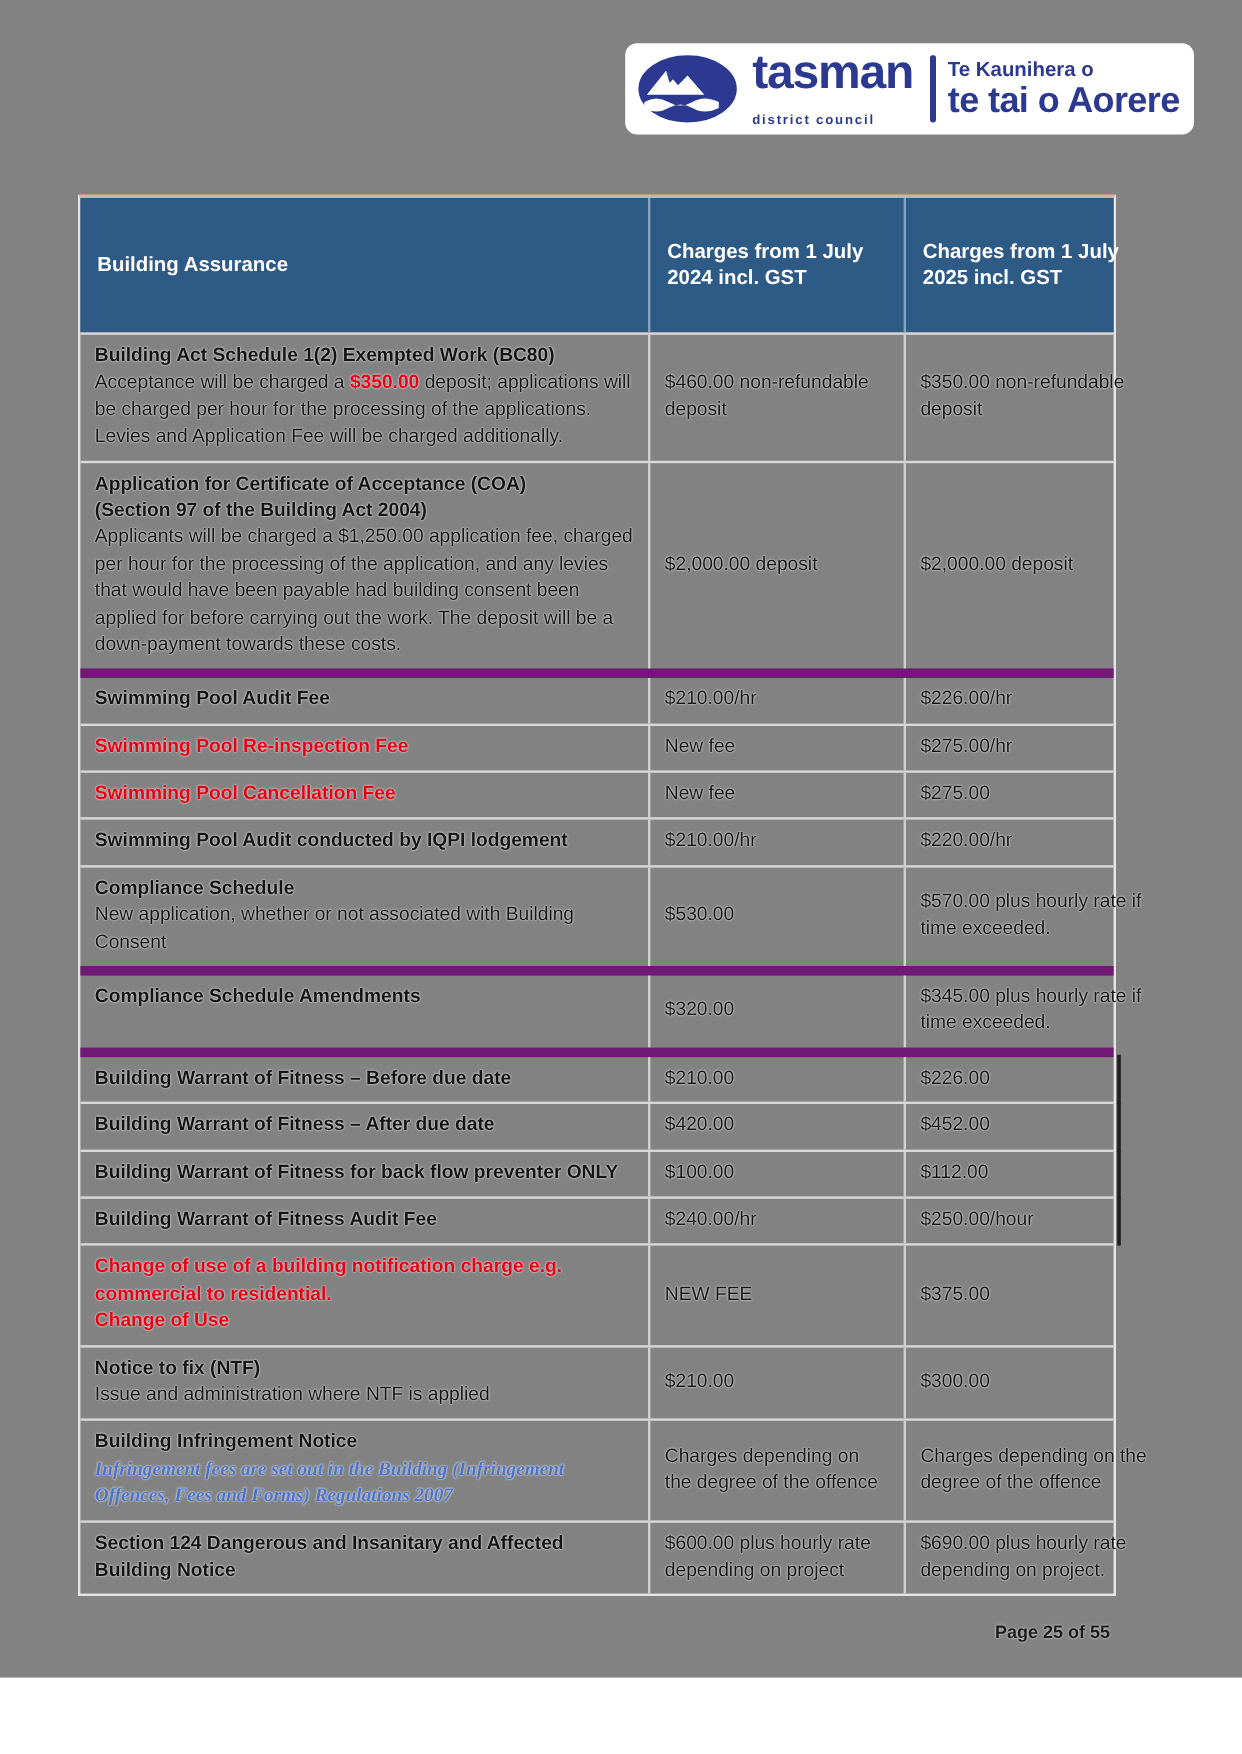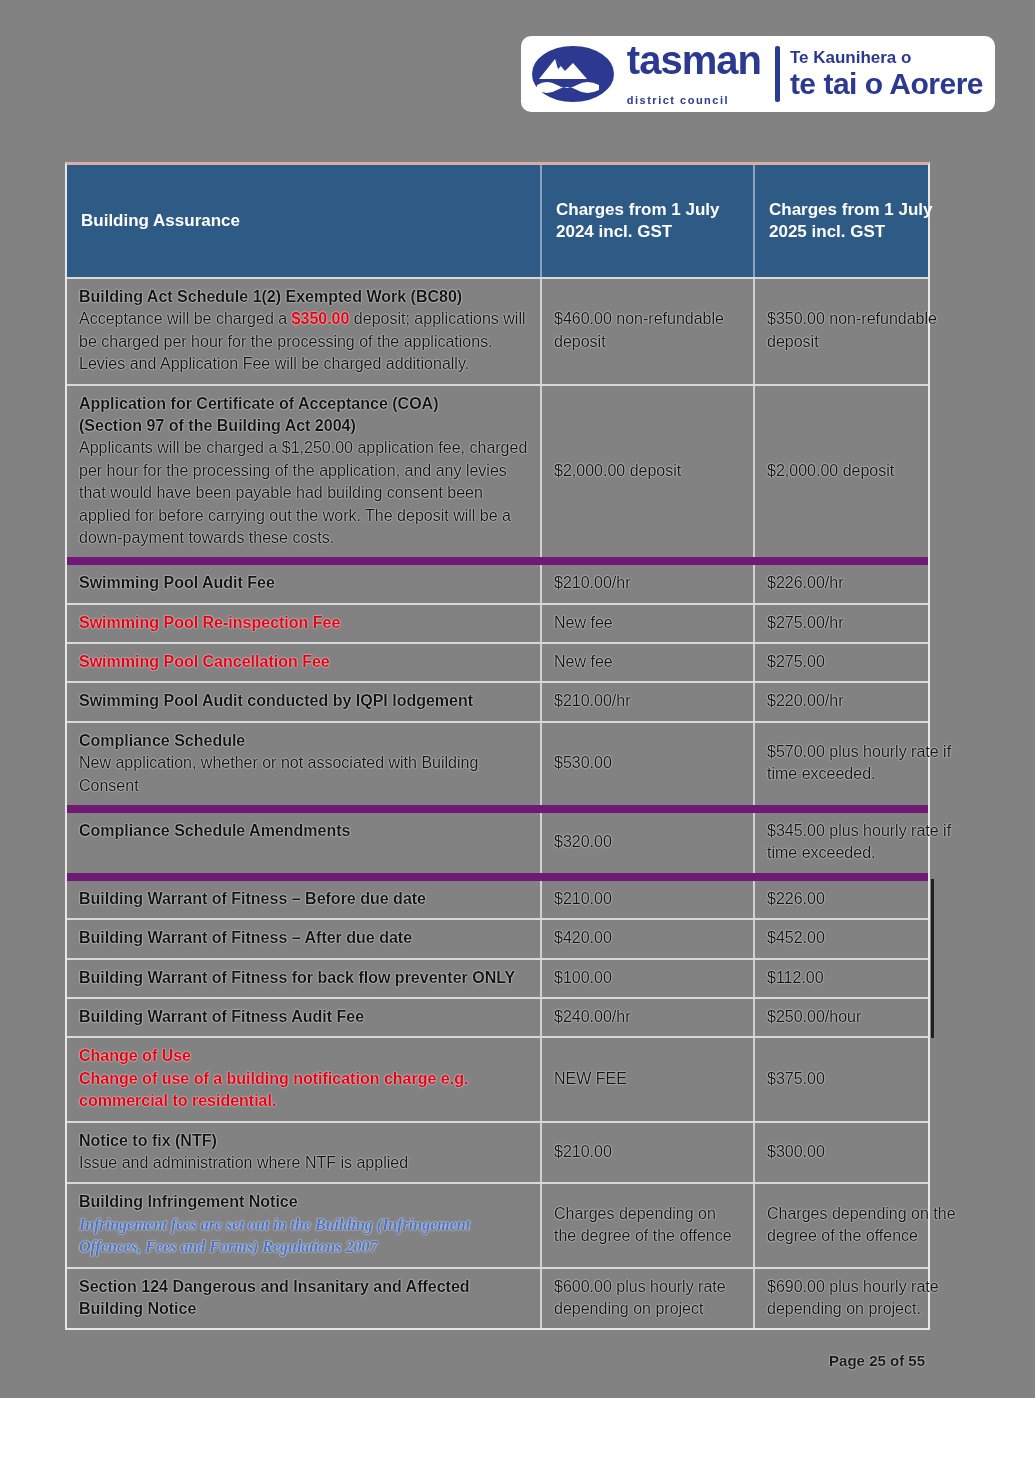--- a/index.html
+++ b/index.html
@@ -196,22 +196,22 @@
     <div class="row changed">
       <div class="cell name">
           <div class="title">Building Warrant of Fitness Audit Fee</div>
         </div>
       <div class="cell charge">$240.00/hr</div>
       <div class="cell charge">$250.00/hour</div>
     </div>
 
     <div class="row">
       <div class="cell name">
+        <div class="title red">Change of use of a building notification charge e.g. commercial to residential.</div>
         <div class="title red">Change of Use</div>
-        <div class="title red">Change of use of a building notification charge e.g. commercial to residential.</div>
       </div>
       <div class="cell charge">NEW FEE</div>
       <div class="cell charge">$375.00</div>
     </div>
 
     <div class="row">
       <div class="cell name">
         <div class="title">Notice to fix (NTF)</div>
         <div class="body">Issue and administration where NTF is applied</div>
       </div>

